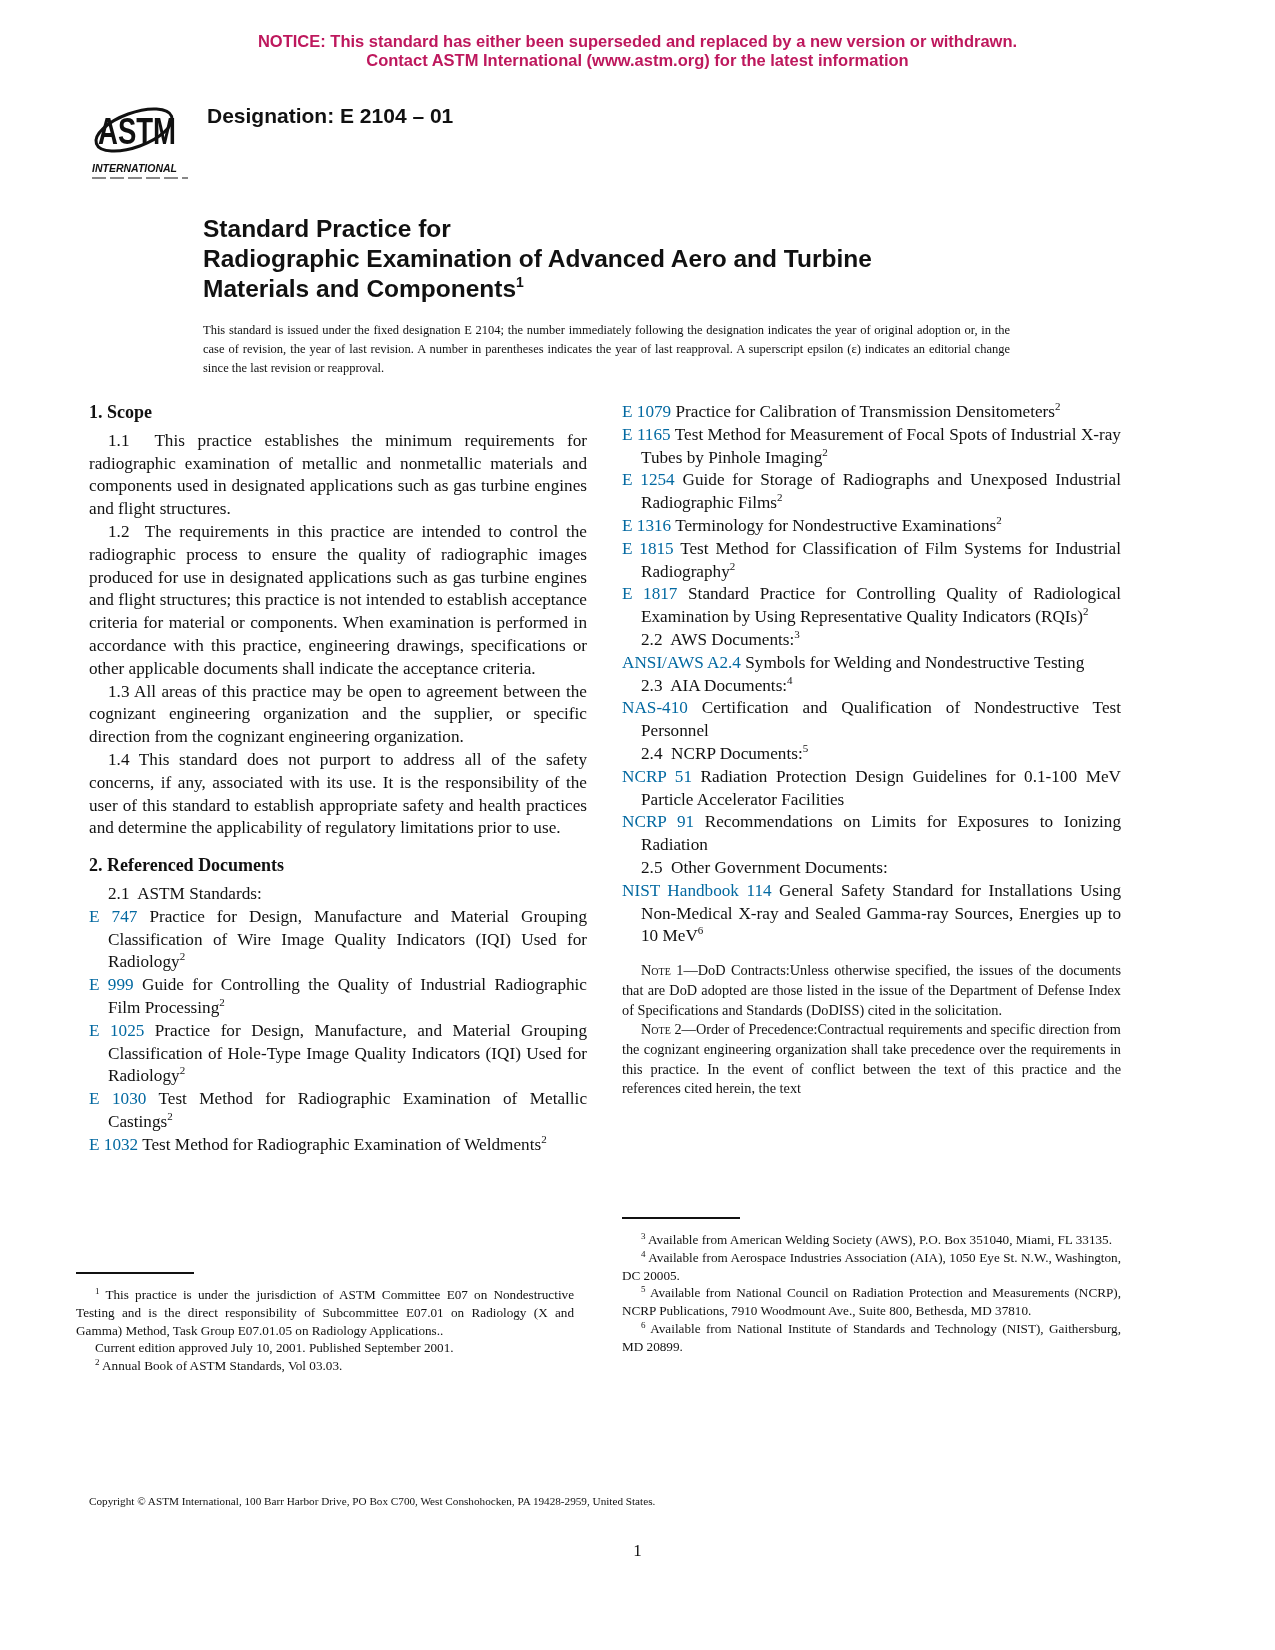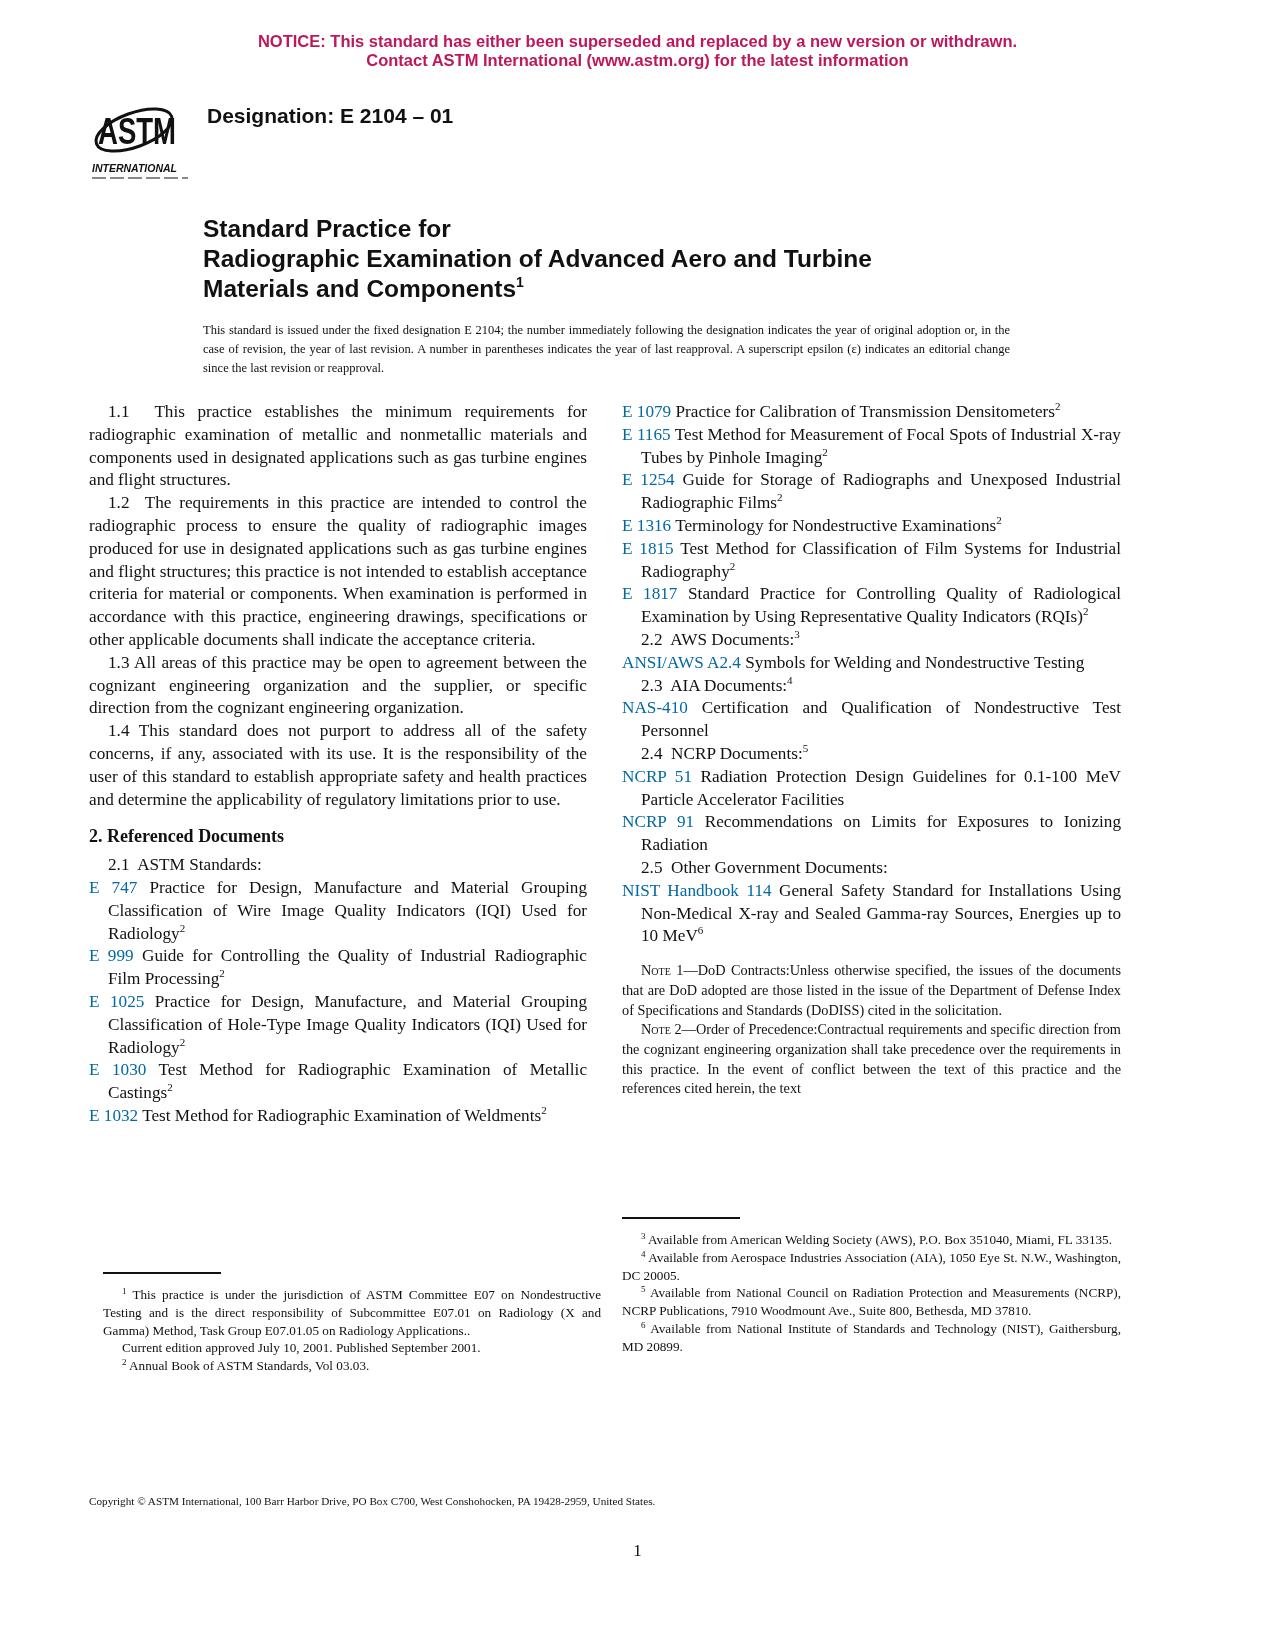--- a/index.html
+++ b/index.html
@@ -56,36 +56,37 @@
 
 <div class="title">
   <div>Standard Practice for</div>
   <div>Radiographic Examination of Advanced Aero and Turbine</div>
   <div><span>Materials and Components</span><sup>1</sup></div>
 </div>
 
 <div class="issued">This standard is issued under the fixed designation E 2104; the number immediately following the designation indicates the year of original adoption or, in the case of revision, the year of last revision. A number in parentheses indicates the year of last reapproval. A superscript epsilon (ε) indicates an editorial change since the last revision or reapproval.</div>
 
 <div class="col col-left">
+  <div class="h">1.  Scope</div>
   <p class="p"><span>1.1</span>&nbsp; <span>This practice establishes the minimum requirements for radiographic examination of metallic and nonmetallic materials and components used in designated applications such as gas turbine engines and flight structures.</span></p>
   <p class="p"><span>1.2</span>&nbsp; <span>The requirements in this practice are intended to control the radiographic process to ensure the quality of radiographic images produced for use in designated applications such as gas turbine engines and flight structures; this practice is not intended to establish acceptance criteria for material or components. When examination is performed in accordance with this practice, engineering drawings, specifications or other applicable documents shall indicate the acceptance criteria.</span></p>
   <p class="p"><span>1.3</span> <span>All areas of this practice may be open to agreement between the cognizant engineering organization and the supplier, or specific direction from the cognizant engineering organization.</span></p>
   <p class="p"><span>1.4</span> <span class="it">This standard does not purport to address all of the safety concerns, if any, associated with its use. It is the responsibility of the user of this standard to establish appropriate safety and health practices and determine the applicability of regulatory limitations prior to use.</span></p>
 
   <div class="h h2">2.  Referenced Documents</div>
   <p class="sub"><span>2.1</span>&nbsp; <span class="it">ASTM Standards:</span></p>
 
   <p class="ref"><span class="code">E 747</span> <span>Practice for Design, Manufacture and Material Grouping Classification of Wire Image Quality Indicators (IQI) Used for Radiology</span><sup>2</sup></p>
   <p class="ref"><span class="code">E 999</span> <span>Guide for Controlling the Quality of Industrial Radiographic Film Processing</span><sup>2</sup></p>
   <p class="ref"><span class="code">E 1025</span> <span>Practice for Design, Manufacture, and Material Grouping Classification of Hole-Type Image Quality Indicators (IQI) Used for Radiology</span><sup>2</sup></p>
   <p class="ref"><span class="code">E 1030</span> <span>Test Method for Radiographic Examination of Metallic Castings</span><sup>2</sup></p>
   <p class="ref"><span class="code">E 1032</span> <span>Test Method for Radiographic Examination of Weldments</span><sup>2</sup></p>
 </div>
 
-<div class="fn" style="position:absolute; left:103px; top:1272px; width:498px;">
+<div class="fn" style="position:absolute; left:76px; top:1272px; width:498px;">
   <div class="fnrule"></div>
   <p style="margin-top:12px;"><sup>1</sup> <span>This practice is under the jurisdiction of ASTM Committee E07 on Nondestructive Testing and is the direct responsibility of Subcommittee E07.01 on Radiology (X and Gamma) Method, Task Group E07.01.05 on Radiology Applications..</span></p>
   <p>Current edition approved July 10, 2001. Published September 2001.</p>
   <p><sup>2</sup> <span class="it">Annual Book of ASTM Standards</span><span>, Vol 03.03.</span></p>
 </div>
 
 <div class="col col-right">
   <p class="ref"><span class="code">E 1079</span> <span>Practice for Calibration of Transmission Densitometers</span><sup>2</sup></p>
   <p class="ref"><span class="code">E 1165</span> <span>Test Method for Measurement of Focal Spots of Industrial X-ray Tubes by Pinhole Imaging</span><sup>2</sup></p>
   <p class="ref"><span class="code">E 1254</span> <span>Guide for Storage of Radiographs and Unexposed Industrial Radiographic Films</span><sup>2</sup></p>

